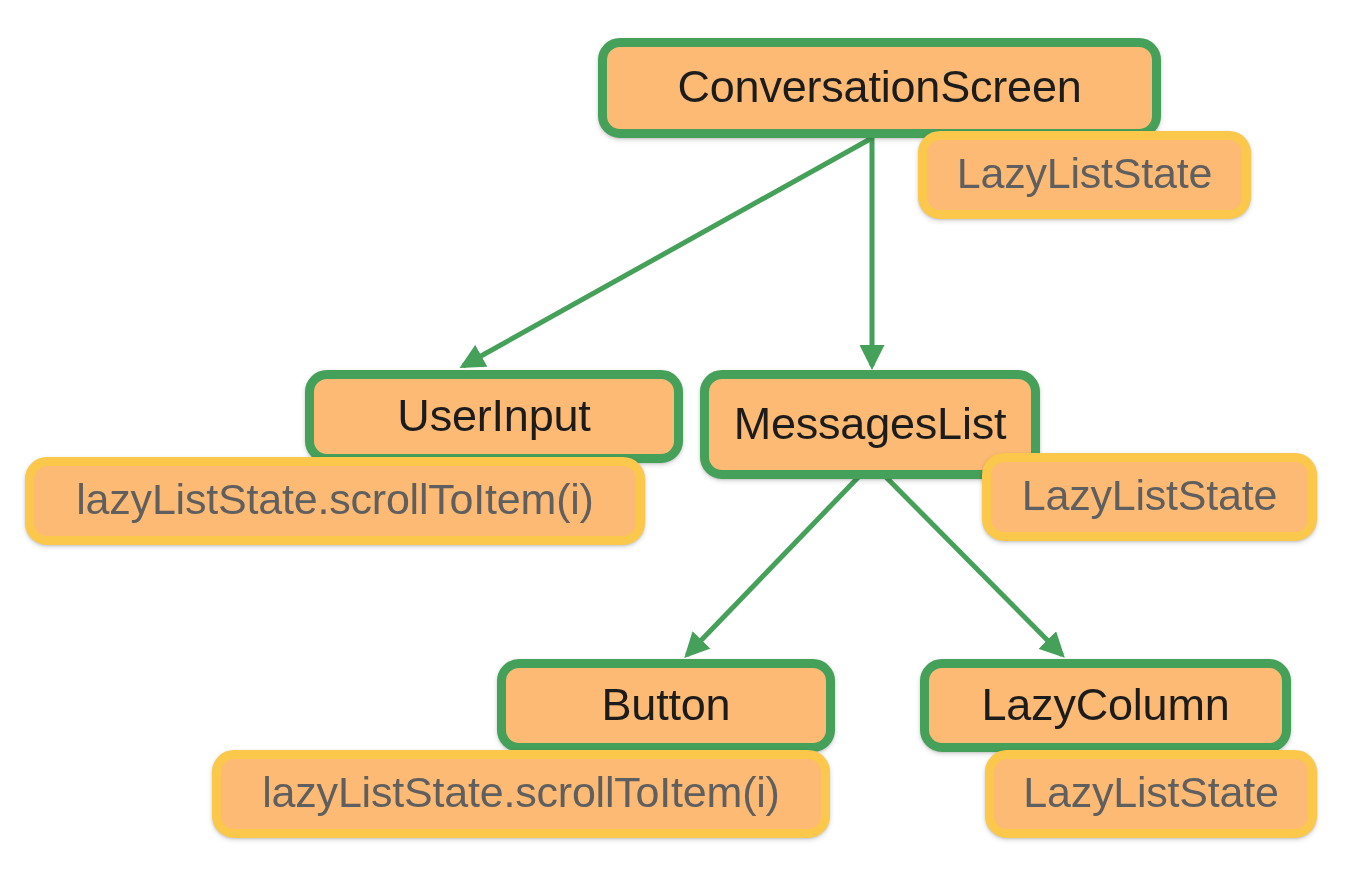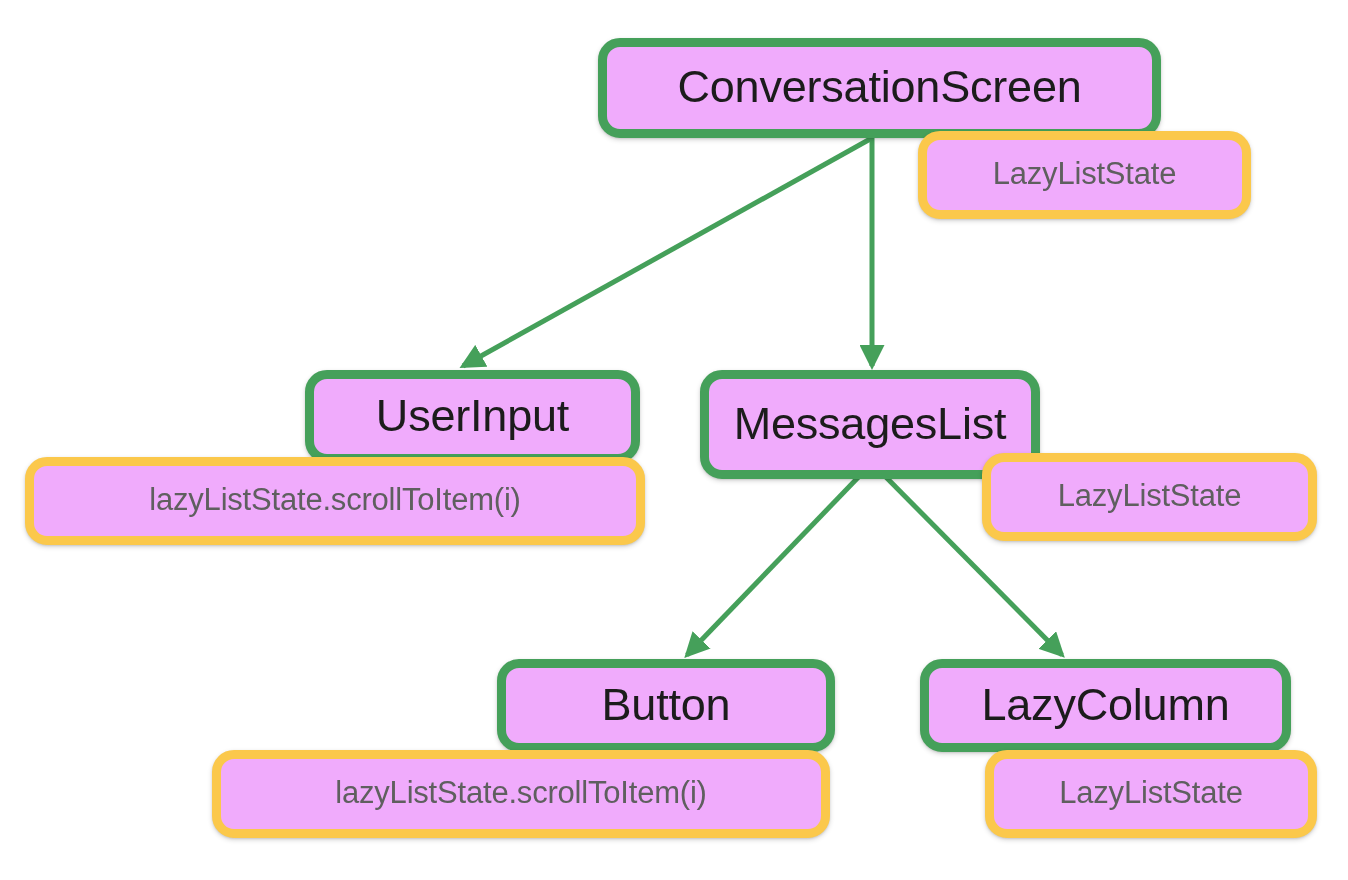--- a/index.html
+++ b/index.html
@@ -26,40 +26,40 @@
     width: 1348px;
     height: 880px;
     pointer-events: none;
   }
   .node {
     position: absolute;
     box-sizing: border-box;
     display: flex;
     align-items: center;
     justify-content: center;
-    background: #f0abfc;
+    background: #fdba74;
     border-style: solid;
     border-radius: 22px;
     text-align: center;
     white-space: nowrap;
     box-shadow: 0 2px 5px rgba(0,0,0,0.16), 0 1px 2px rgba(0,0,0,0.10);
   }
   .node-composable {
     border-color: #45A05A;
     border-width: 9px;
     color: #1c1c1c;
     font-size: 45px;
     letter-spacing: -0.2px;
     z-index: 4;
   }
   .node-state {
     border-color: #FBC84B;
     border-width: 9px;
     color: #5f5f5f;
-    font-size: 31px;
+    font-size: 43px;
     letter-spacing: -0.2px;
     z-index: 6;
   }
   .node-label {
     display: block;
     line-height: 1;
     padding-bottom: 3px;
   }
 </style>
 </head>
@@ -81,21 +81,21 @@
       </g>
   </svg>
 
   <div id="nodes">
       <div class="node node-composable" style="left: 598px; top: 38px; width: 563px; height: 100px;">
         <span class="node-label">ConversationScreen</span>
       </div>
       <div class="node node-state" style="left: 918px; top: 131px; width: 333px; height: 88px;">
         <span class="node-label">LazyListState</span>
       </div>
-      <div class="node node-composable" style="left: 305px; top: 370px; width: 335px; height: 93px;">
+      <div class="node node-composable" style="left: 305px; top: 370px; width: 378px; height: 93px;">
         <span class="node-label">UserInput</span>
       </div>
       <div class="node node-state" style="left: 25px; top: 457px; width: 620px; height: 88px;">
         <span class="node-label">lazyListState.scrollToItem(i)</span>
       </div>
       <div class="node node-composable" style="left: 700px; top: 370px; width: 340px; height: 109px;">
         <span class="node-label">MessagesList</span>
       </div>
       <div class="node node-state" style="left: 982px; top: 453px; width: 335px; height: 88px;">
         <span class="node-label">LazyListState</span>

